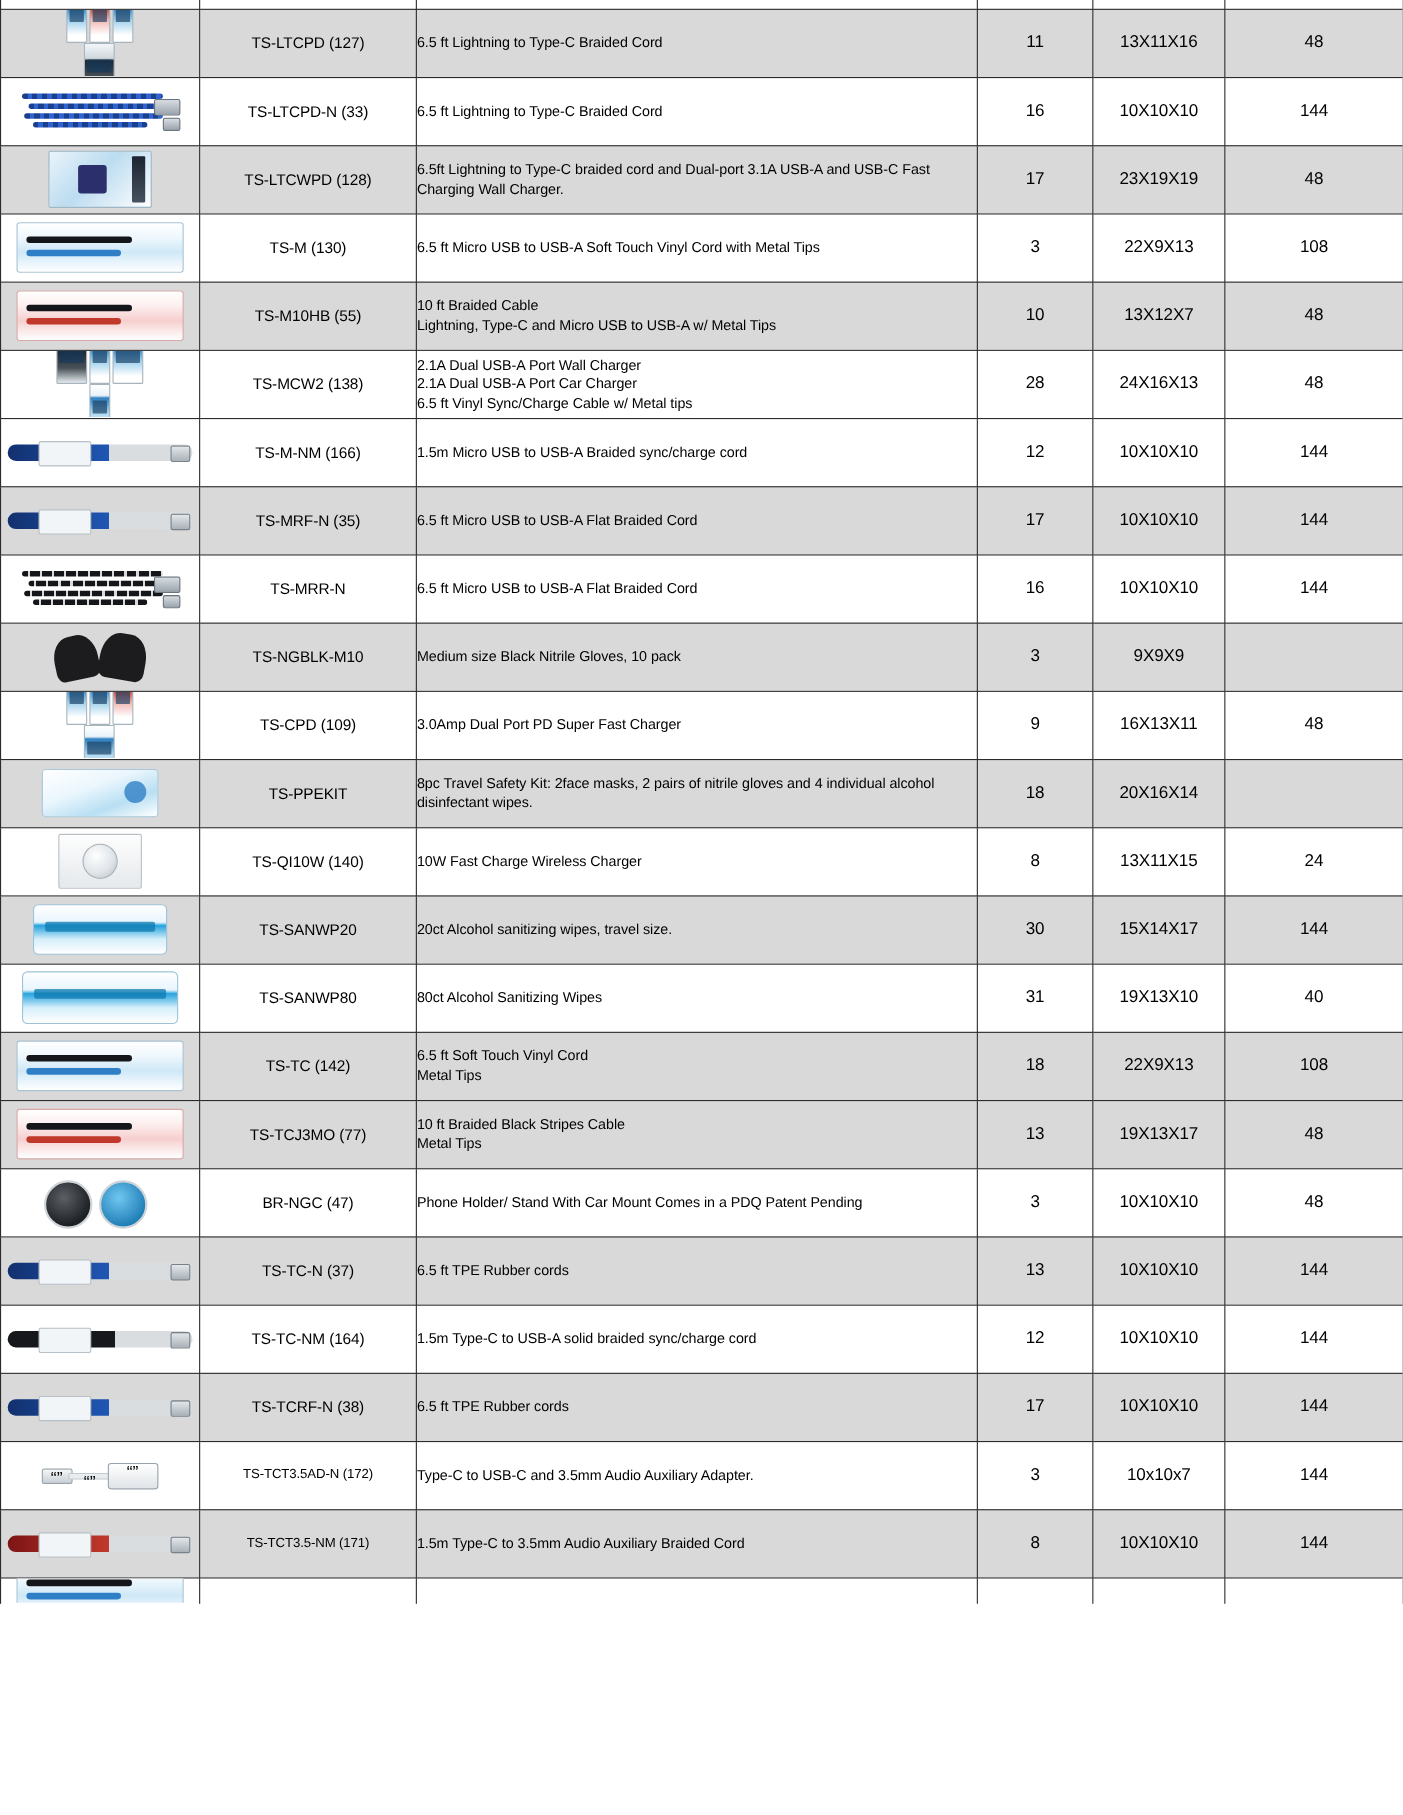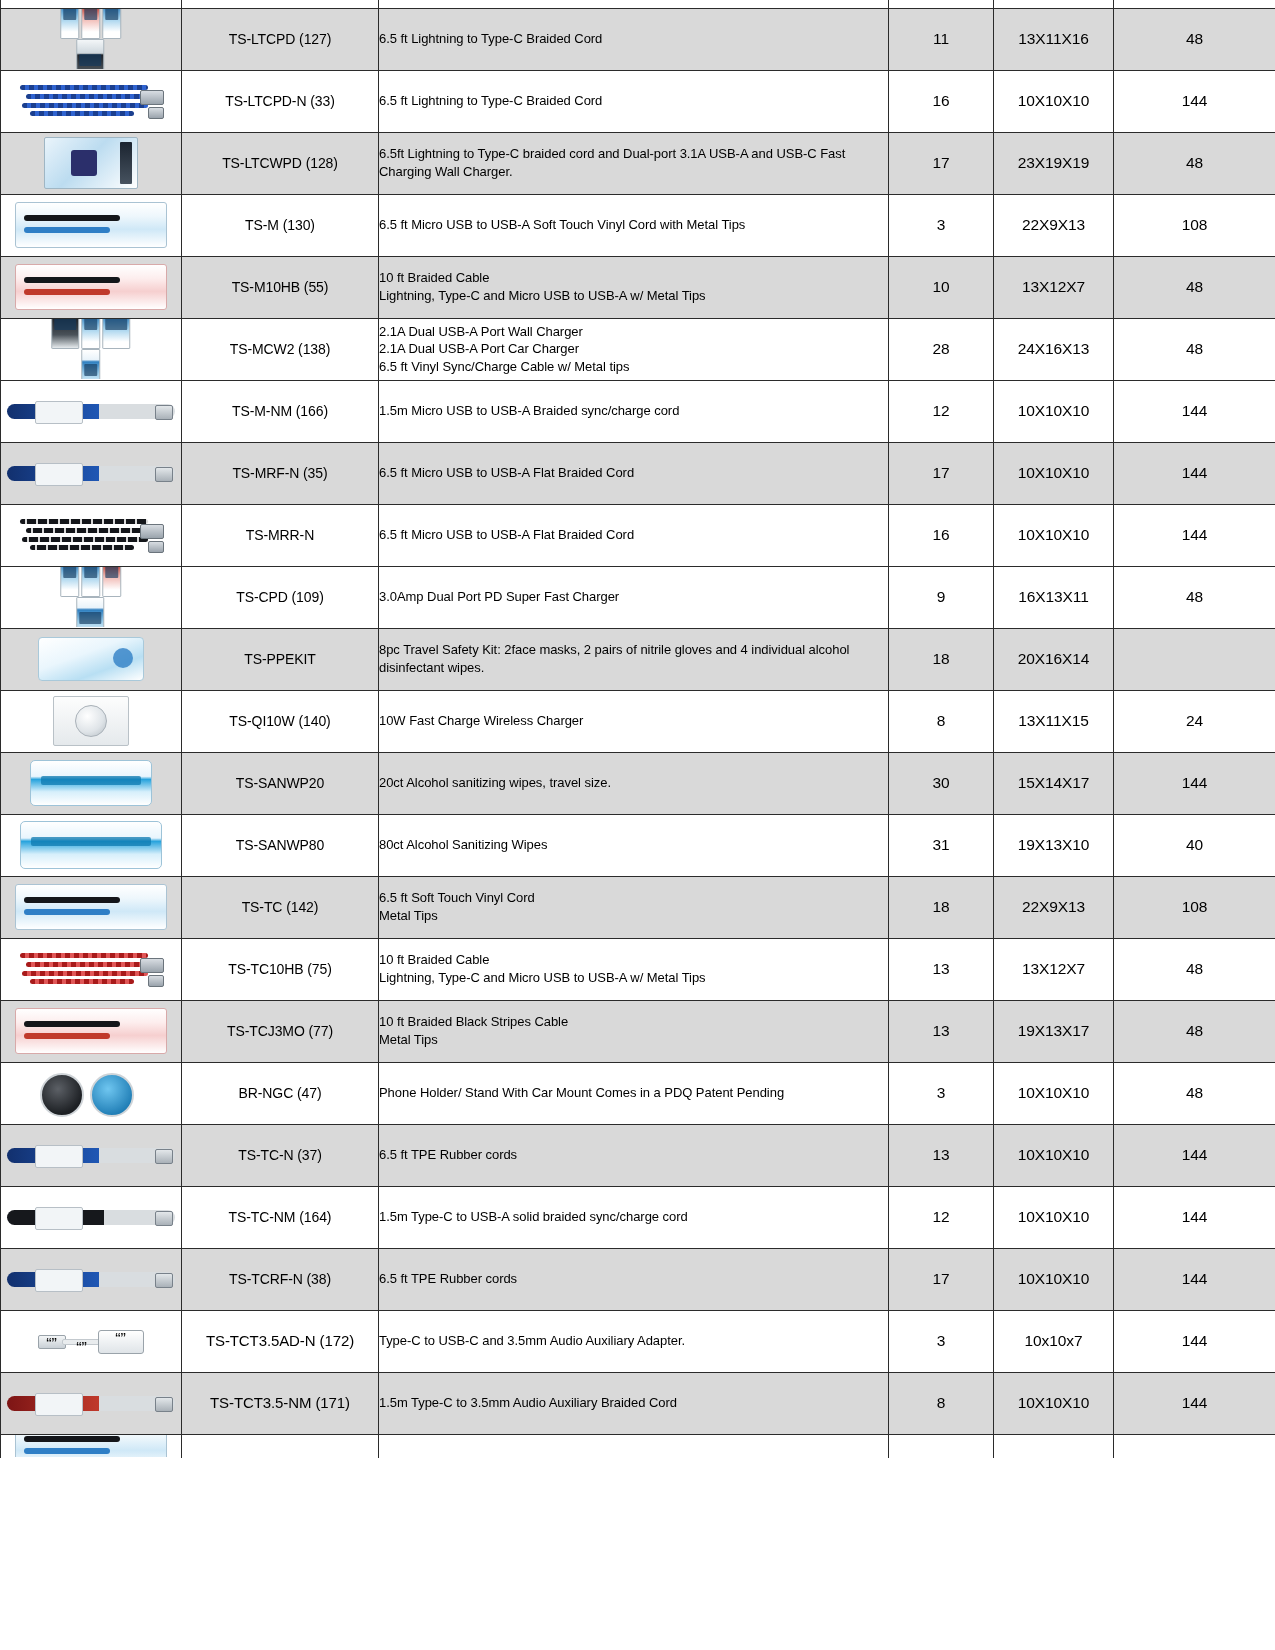--- a/index.html
+++ b/index.html
@@ -51,21 +51,21 @@
     vertical-align: middle;
     overflow: hidden;
   }
   td.cell-sku {
     text-align: center;
     font-size: 14px;
     letter-spacing: -0.1px;
     padding: 1px 3px;
     line-height: 1.15;
   }
-  td.cell-sku.small { font-size: 15px; }
+  td.cell-sku.small { font-size: 12px; }
   td.cell-desc {
     text-align: left;
     font-size: 13px;
     line-height: 1.35;
     padding: 1px 0 1px 6px;
     letter-spacing: -0.05px;
   }
   td.cell-qty, td.cell-dim, td.cell-pal {
     text-align: center;
     font-size: 15.5px;
@@ -455,20 +455,35 @@
                 <b class="two"></b>
               </span>
             </span>
           </td>
           <td class="cell-sku">TS-MRR-N</td>
           <td class="cell-desc">6.5 ft Micro USB to USB-A Flat Braided Cord</td>
           <td class="cell-qty">16</td>
           <td class="cell-dim">10X10X10</td>
           <td class="cell-pal">144</td>
         </tr>
+        <tr class="row shade">
+          <td class="cell-img">
+            <span class="thumb">
+              <span class="art glove">
+                <s></s>
+                <s></s>
+              </span>
+            </span>
+          </td>
+          <td class="cell-sku">TS-NGBLK-M10</td>
+          <td class="cell-desc">Medium size Black Nitrile Gloves, 10 pack</td>
+          <td class="cell-qty">3</td>
+          <td class="cell-dim">9X9X9</td>
+          <td class="cell-pal"></td>
+        </tr>
         <tr class="row plain">
           <td class="cell-img">
             <span class="thumb">
               <span class="art"><span class="pk"></span><span class="pk"></span><span class="pk red"></span><span class="pk wide"></span></span>
             </span>
           </td>
           <td class="cell-sku">TS-CPD (109)</td>
           <td class="cell-desc">3.0Amp Dual Port PD Super Fast Charger</td>
           <td class="cell-qty">9</td>
           <td class="cell-dim">16X13X11</td>
@@ -527,39 +542,20 @@
             <span class="thumb">
               <span class="art blister"></span>
             </span>
           </td>
           <td class="cell-sku">TS-TC (142)</td>
           <td class="cell-desc">6.5 ft Soft Touch Vinyl Cord<br>Metal Tips</td>
           <td class="cell-qty">18</td>
           <td class="cell-dim">22X9X13</td>
           <td class="cell-pal">108</td>
         </tr>
-        <tr class="row plain">
-          <td class="cell-img">
-            <span class="thumb">
-              <span class="art coil red">
-                <i></i>
-                <i></i>
-                <i></i>
-                <i></i>
-                <b></b>
-                <b class="two"></b>
-              </span>
-            </span>
-          </td>
-          <td class="cell-sku">TS-TC10HB (75)</td>
-          <td class="cell-desc">10 ft Braided Cable<br>Lightning, Type-C and Micro USB to USB-A w/ Metal Tips</td>
-          <td class="cell-qty">13</td>
-          <td class="cell-dim">13X12X7</td>
-          <td class="cell-pal">48</td>
-        </tr>
         <tr class="row shade">
           <td class="cell-img">
             <span class="thumb">
               <span class="art blister redtone"></span>
             </span>
           </td>
           <td class="cell-sku">TS-TCJ3MO (77)</td>
           <td class="cell-desc">10 ft Braided Black Stripes Cable<br>Metal Tips</td>
           <td class="cell-qty">13</td>
           <td class="cell-dim">19X13X17</td>

